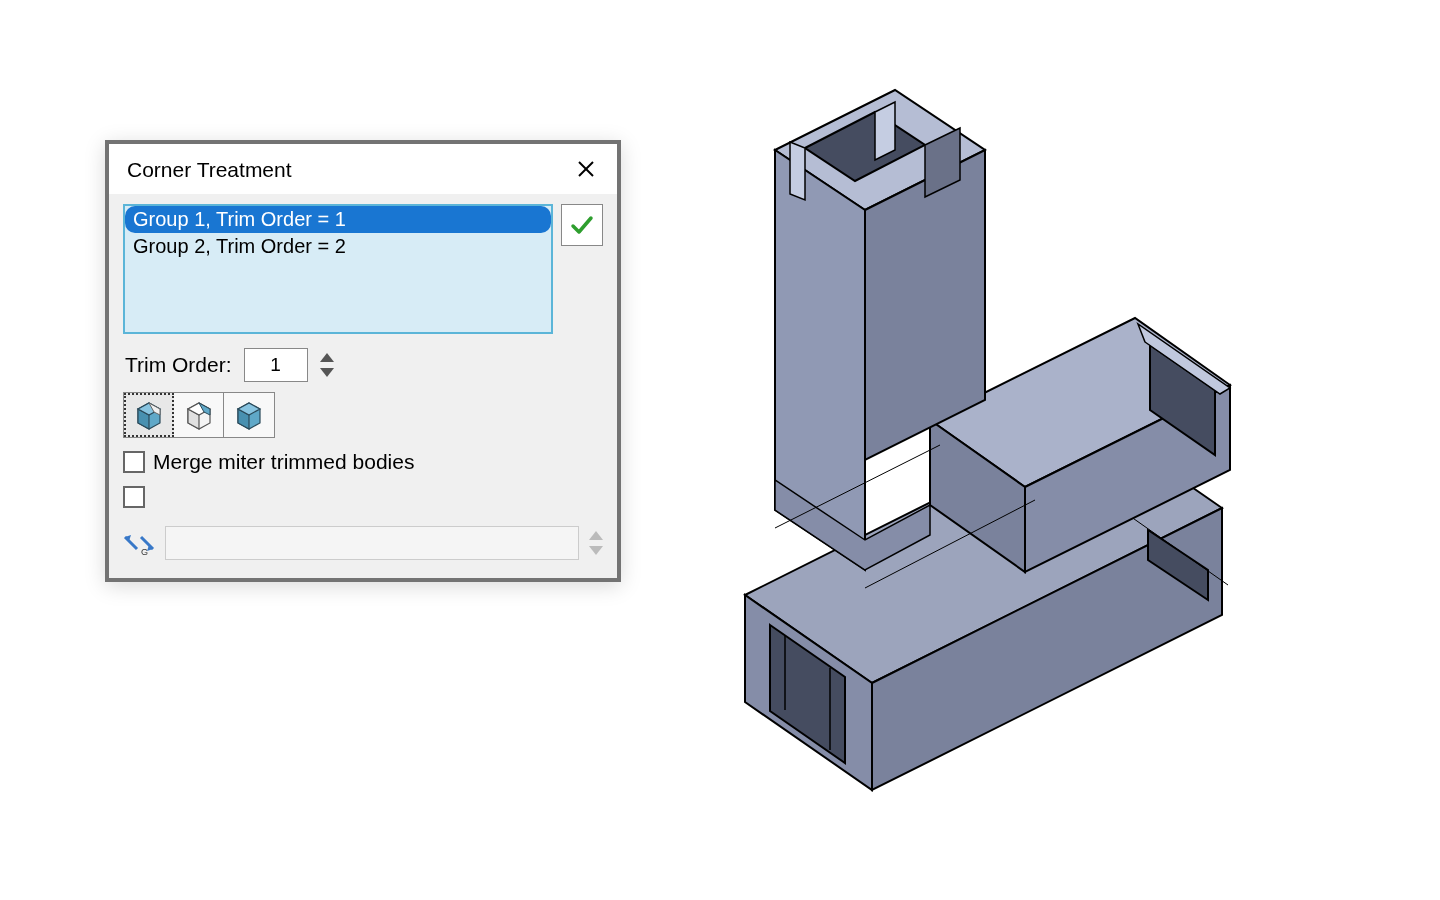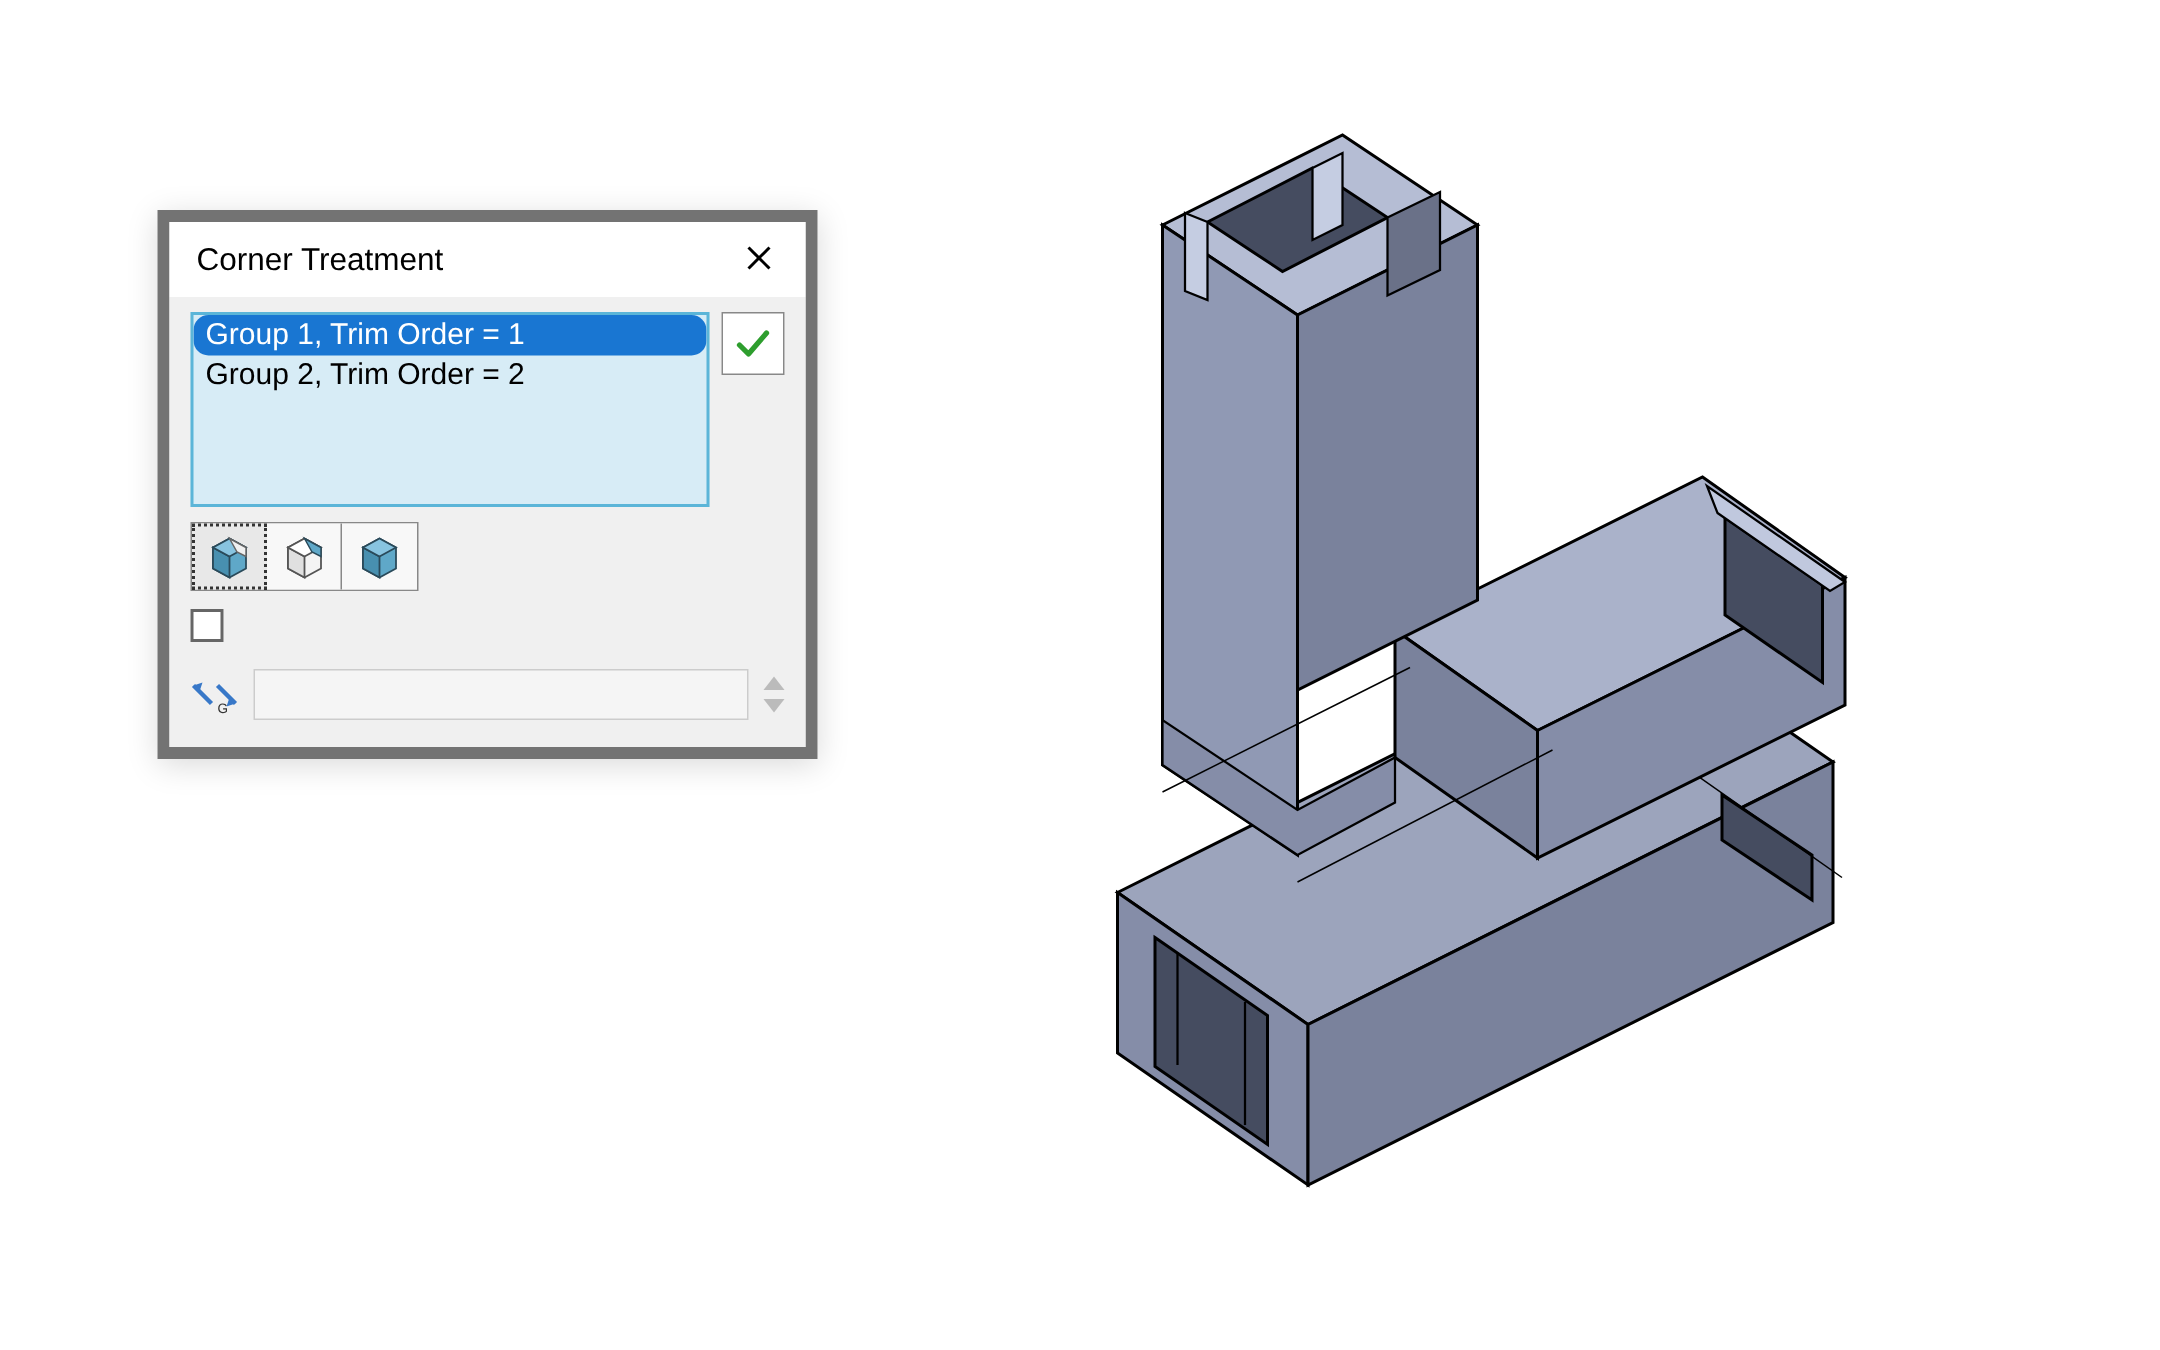--- a/index.html
+++ b/index.html
@@ -8,23 +8,23 @@
       background: #ffffff;
       width: 1440px;
       height: 900px;
       position: relative;
     }
     
     .dialog {
       position: absolute;
       left: 105px;
       top: 140px;
-      width: 440px;
-      background: #ffffff;
-      border: 8px solid #737373;
+      width: 516px;
+      background: #ffffff;
+      border: 4px solid #737373;
       box-shadow: 0 4px 20px rgba(0,0,0,0.15);
     }
     
     .dialog-header {
       display: flex;
       justify-content: space-between;
       align-items: center;
       padding: 12px 18px 10px 18px;
       background: #ffffff;
     }
@@ -225,20 +225,28 @@
         <div class="group-item selected">Group 1, Trim Order = 1</div>
         <div class="group-item">Group 2, Trim Order = 2</div>
       </div>
       <button class="ok-button">
         <svg width="26" height="26" viewBox="0 0 26 26">
           <path d="M4 14 L10 20 L22 6" stroke="#2e9e2e" stroke-width="3.5" fill="none" stroke-linecap="round" stroke-linejoin="round"></path>
         </svg>
       </button>
     </div>
 
+    <div class="trim-order-row">
+      <span class="trim-label">Trim Order:</span>
+      <input class="trim-input" value="1" style="">
+      <div class="spinner">
+        <div class="spin-up"></div>
+        <div class="spin-down"></div>
+      </div>
+    </div>
 
     <div class="toggle-buttons">
       <div class="toggle-btn selected">
         <svg width="34" height="32" viewBox="0 0 34 32">
           <polygon points="6,10 17,4 28,10 28,24 17,30 6,24" fill="#5fa8c8" stroke="#2a4a5a" stroke-width="1.2"></polygon>
           <polygon points="6,10 17,16 17,30 6,24" fill="#4890b0" stroke="#2a4a5a" stroke-width="1.2"></polygon>
           <polygon points="17,4 28,10 17,16 6,10" fill="#88c4e0" stroke="#2a4a5a" stroke-width="1.2"></polygon>
           <polygon points="17,4 28,10 28,16 22,13" fill="#f0f0f0" stroke="#666" stroke-width="1"></polygon>
         </svg>
       </div>
@@ -252,20 +260,24 @@
       </div>
       <div class="toggle-btn">
         <svg width="34" height="32" viewBox="0 0 34 32">
           <polygon points="6,10 17,4 28,10 28,24 17,30 6,24" fill="#5fa8c8" stroke="#2a4a5a" stroke-width="1.2"></polygon>
           <polygon points="6,10 17,16 17,30 6,24" fill="#4890b0" stroke="#2a4a5a" stroke-width="1.2"></polygon>
           <polygon points="17,4 28,10 17,16 6,10" fill="#88c4e0" stroke="#2a4a5a" stroke-width="1.2"></polygon>
         </svg>
       </div>
     </div>
 
+    <div class="checkbox-row">
+      <div class="chk"></div>
+      <span class="chk-label">Merge miter trimmed bodies</span>
+    </div>
 
     <div class="checkbox-row">
       <div class="chk"></div>
     </div>
 
     <div class="gap-row">
       <svg class="gap-icon" width="32" height="28" viewBox="0 0 32 28">
         <line x1="2" y1="8" x2="14" y2="20" stroke="#3878c8" stroke-width="3"></line>
         <line x1="18" y1="8" x2="30" y2="20" stroke="#3878c8" stroke-width="3"></line>
         <polygon points="2,8 8,6 6,12" fill="#3878c8"></polygon>

